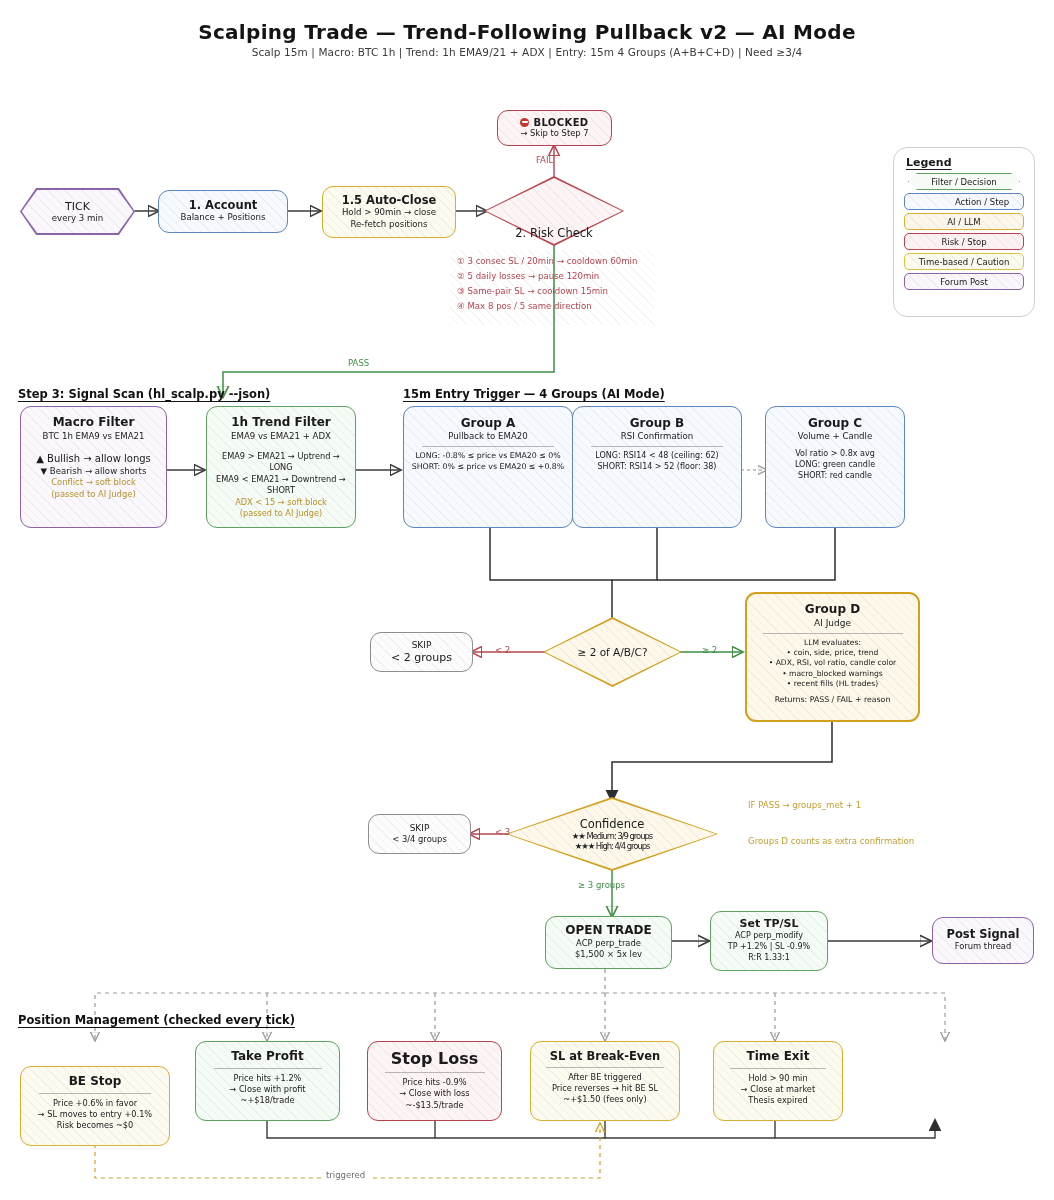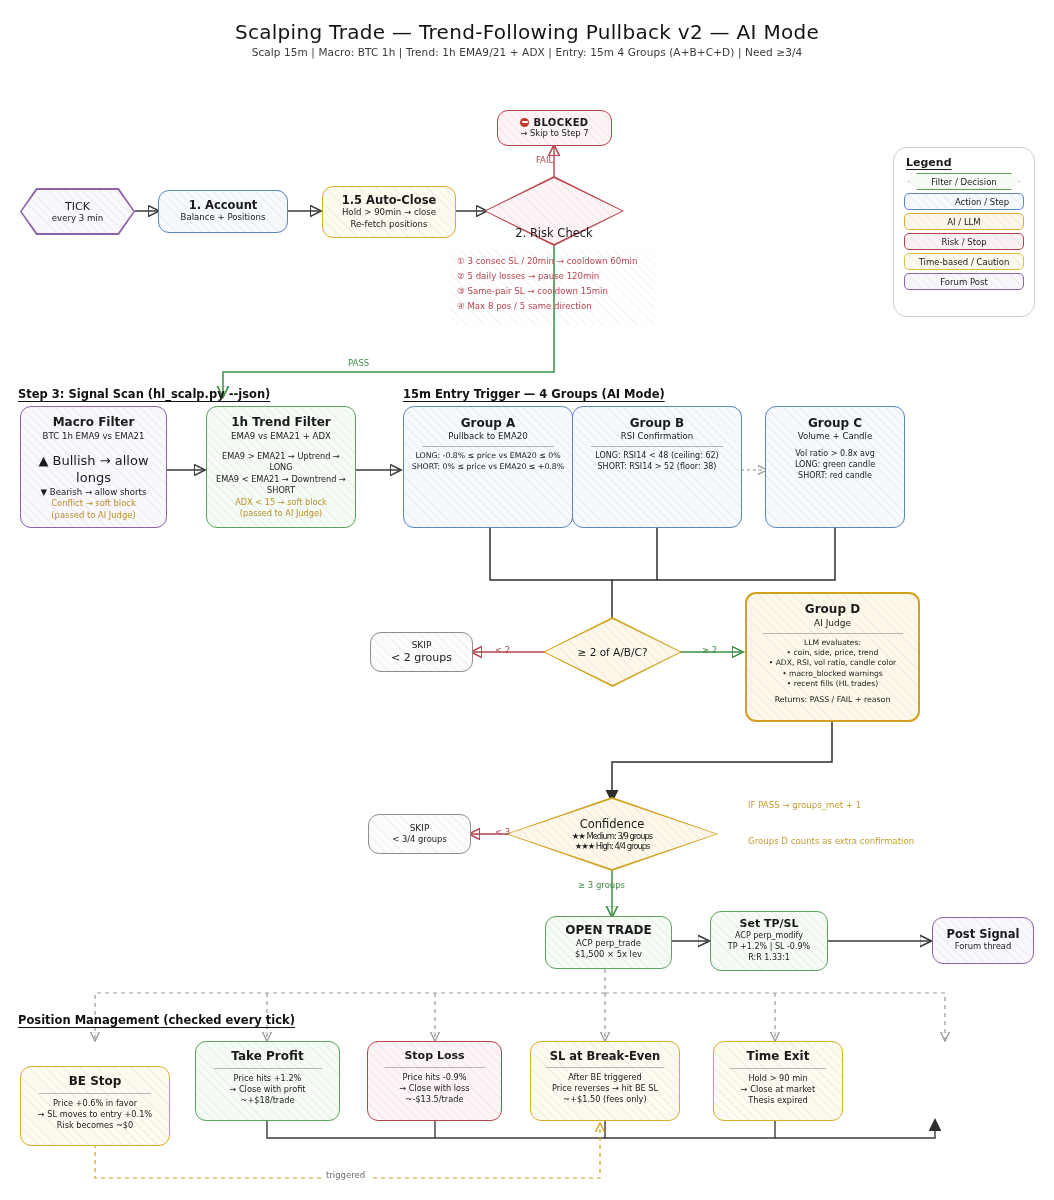--- a/index.html
+++ b/index.html
@@ -3,21 +3,21 @@
 <meta charset="utf-8">
 <style>
   html,body{margin:0;padding:0;background:#fff;}
   body{width:1054px;height:1200px;position:relative;
        font-family:"DejaVu Sans","Liberation Sans",sans-serif;
        color:#1a1a1a;-webkit-font-smoothing:antialiased;}
   #stage{position:relative;width:1054px;height:1200px;overflow:hidden;}
 
   
   .title{position:absolute;left:0;right:0;top:20px;text-align:center;
-         font-size:20px;font-weight:400;letter-spacing:.3px;color:#141414;}
+         font-size:20px;font-weight:700;letter-spacing:.3px;color:#141414;}
   .subtitle{position:absolute;left:0;right:0;top:46px;text-align:center;
             font-size:10.5px;color:#3a3a3a;letter-spacing:.1px;}
 
   .sect{position:absolute;font-size:11.5px;font-weight:700;color:#111;
         text-decoration:underline;text-underline-offset:3px;white-space:nowrap;}
 
   
   .node{position:absolute;box-sizing:border-box;display:flex;flex-direction:column;
         align-items:center;justify-content:center;text-align:center;
         border:1.6px solid #888;border-radius:11px;padding:6px 7px;
@@ -260,21 +260,21 @@
     </div>
     <div class="lg-row hx" style="border-color:#8a63ab;background-color:#f9f6fc;">
       <span>Forum Post</span>
     </div>
   </div>
 
   <div class="node c-purple hx" style="left:20px;top:406px;width:147px;height:122px;justify-content:flex-start;padding-top:9px;">
     <div class="t" style="font-size:12px;">Macro Filter</div>
     <div class="s" style="font-size:8.6px;margin-top:1px;">BTC 1h EMA9 vs EMA21</div>
     <div style="height:10px;"></div>
-    <div class="s" style="font-size:13px;">▲ Bullish → allow longs</div>
+    <div class="s" style="font-size:10px;">▲ Bullish → allow longs</div>
     <div class="s" style="font-size:8.6px;">▼ Bearish → allow shorts</div>
     <div class="s tx-yellow" style="font-size:8.4px;">Conflict → soft block</div>
     <div class="s tx-yellow" style="font-size:8.4px;">(passed to AI Judge)</div>
   </div>
 
   <div class="node c-green hx" style="left:206px;top:406px;width:150px;height:122px;justify-content:flex-start;padding-top:9px;">
     <div class="t" style="font-size:12px;">1h Trend Filter</div>
     <div class="s" style="font-size:8.6px;margin-top:1px;">EMA9 vs EMA21 + ADX</div>
     <div style="height:9px;"></div>
     <div class="s" style="font-size:8.2px;">EMA9 &gt; EMA21 → Uptrend → LONG</div>
@@ -387,21 +387,21 @@
 
   <div class="node c-green hx" style="left:195px;top:1041px;width:145px;height:80px;justify-content:flex-start;padding-top:8px;">
     <div class="t" style="font-size:12px;">Take Profit</div>
     <div class="rule" style="width:108px;"></div>
     <div class="s" style="font-size:8.2px;">Price hits +1.2%</div>
     <div class="s" style="font-size:8.2px;">→ Close with profit</div>
     <div class="s" style="font-size:8.2px;">~+$18/trade</div>
   </div>
 
   <div class="node c-red hx" style="left:367px;top:1041px;width:135px;height:80px;justify-content:flex-start;padding-top:8px;">
-    <div class="t" style="font-size:11px;text-align:right;">Stop Loss</div>
+    <div class="t" style="font-size:16px;text-align:right;">Stop Loss</div>
     <div class="rule" style="width:100px;"></div>
     <div class="s" style="font-size:8.2px;">Price hits -0.9%</div>
     <div class="s" style="font-size:8.2px;">→ Close with loss</div>
     <div class="s" style="font-size:8.2px;">~-$13.5/trade</div>
   </div>
 
   <div class="node c-yellow hx" style="left:530px;top:1041px;width:150px;height:80px;justify-content:flex-start;padding-top:8px;">
     <div class="t" style="font-size:11.5px;">SL at Break-Even</div>
     <div class="rule" style="width:118px;"></div>
     <div class="s" style="font-size:8.2px;">After BE triggered</div>

